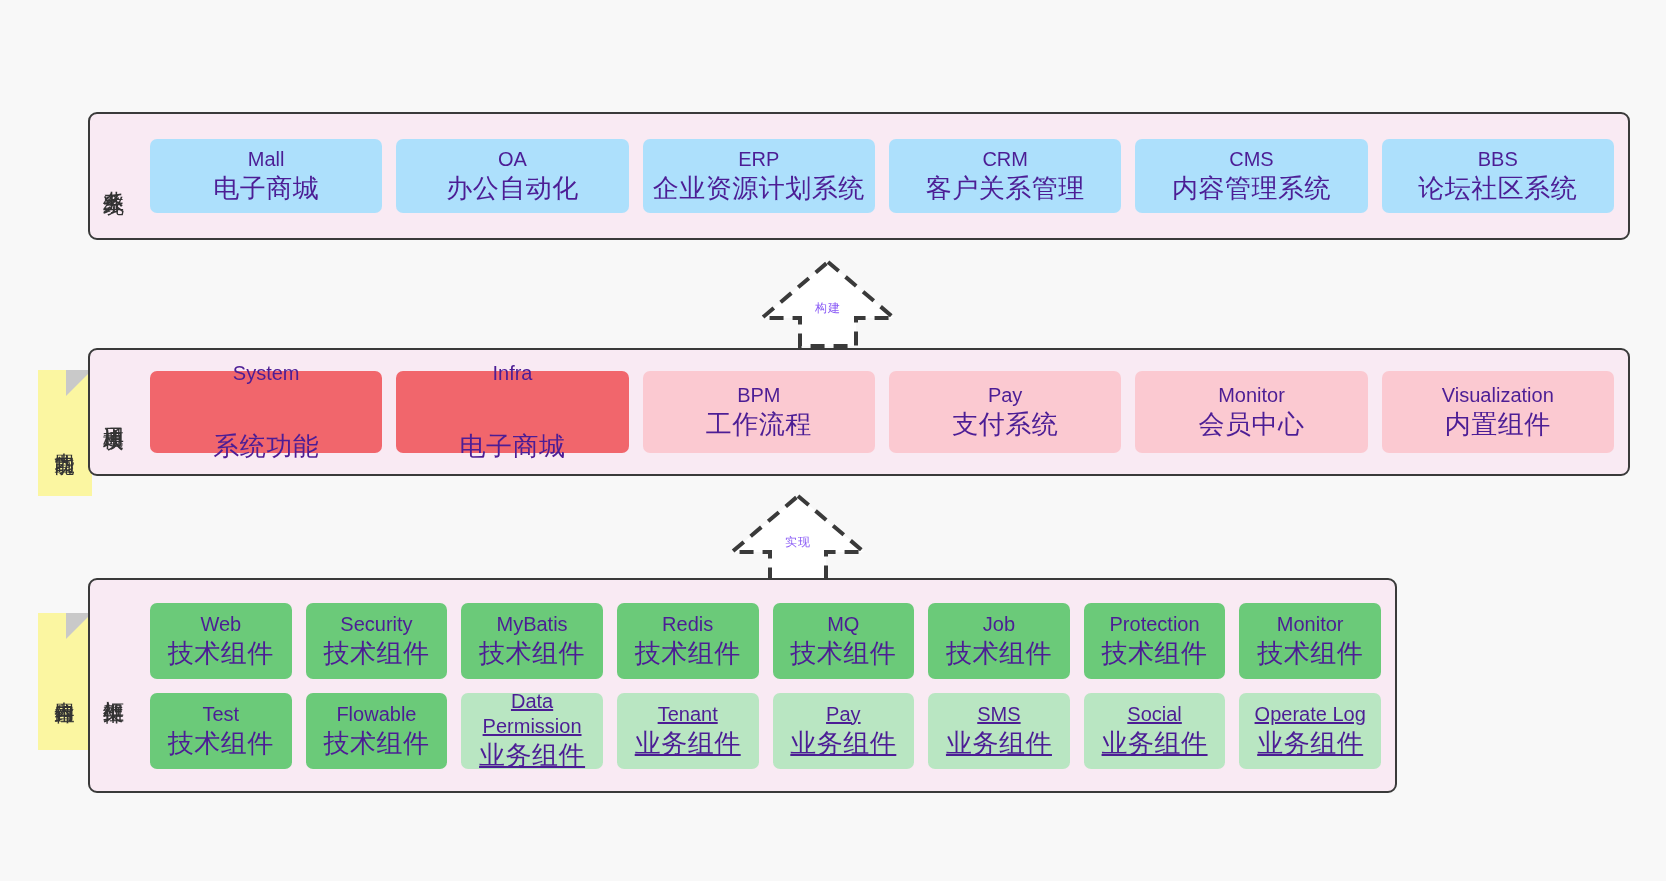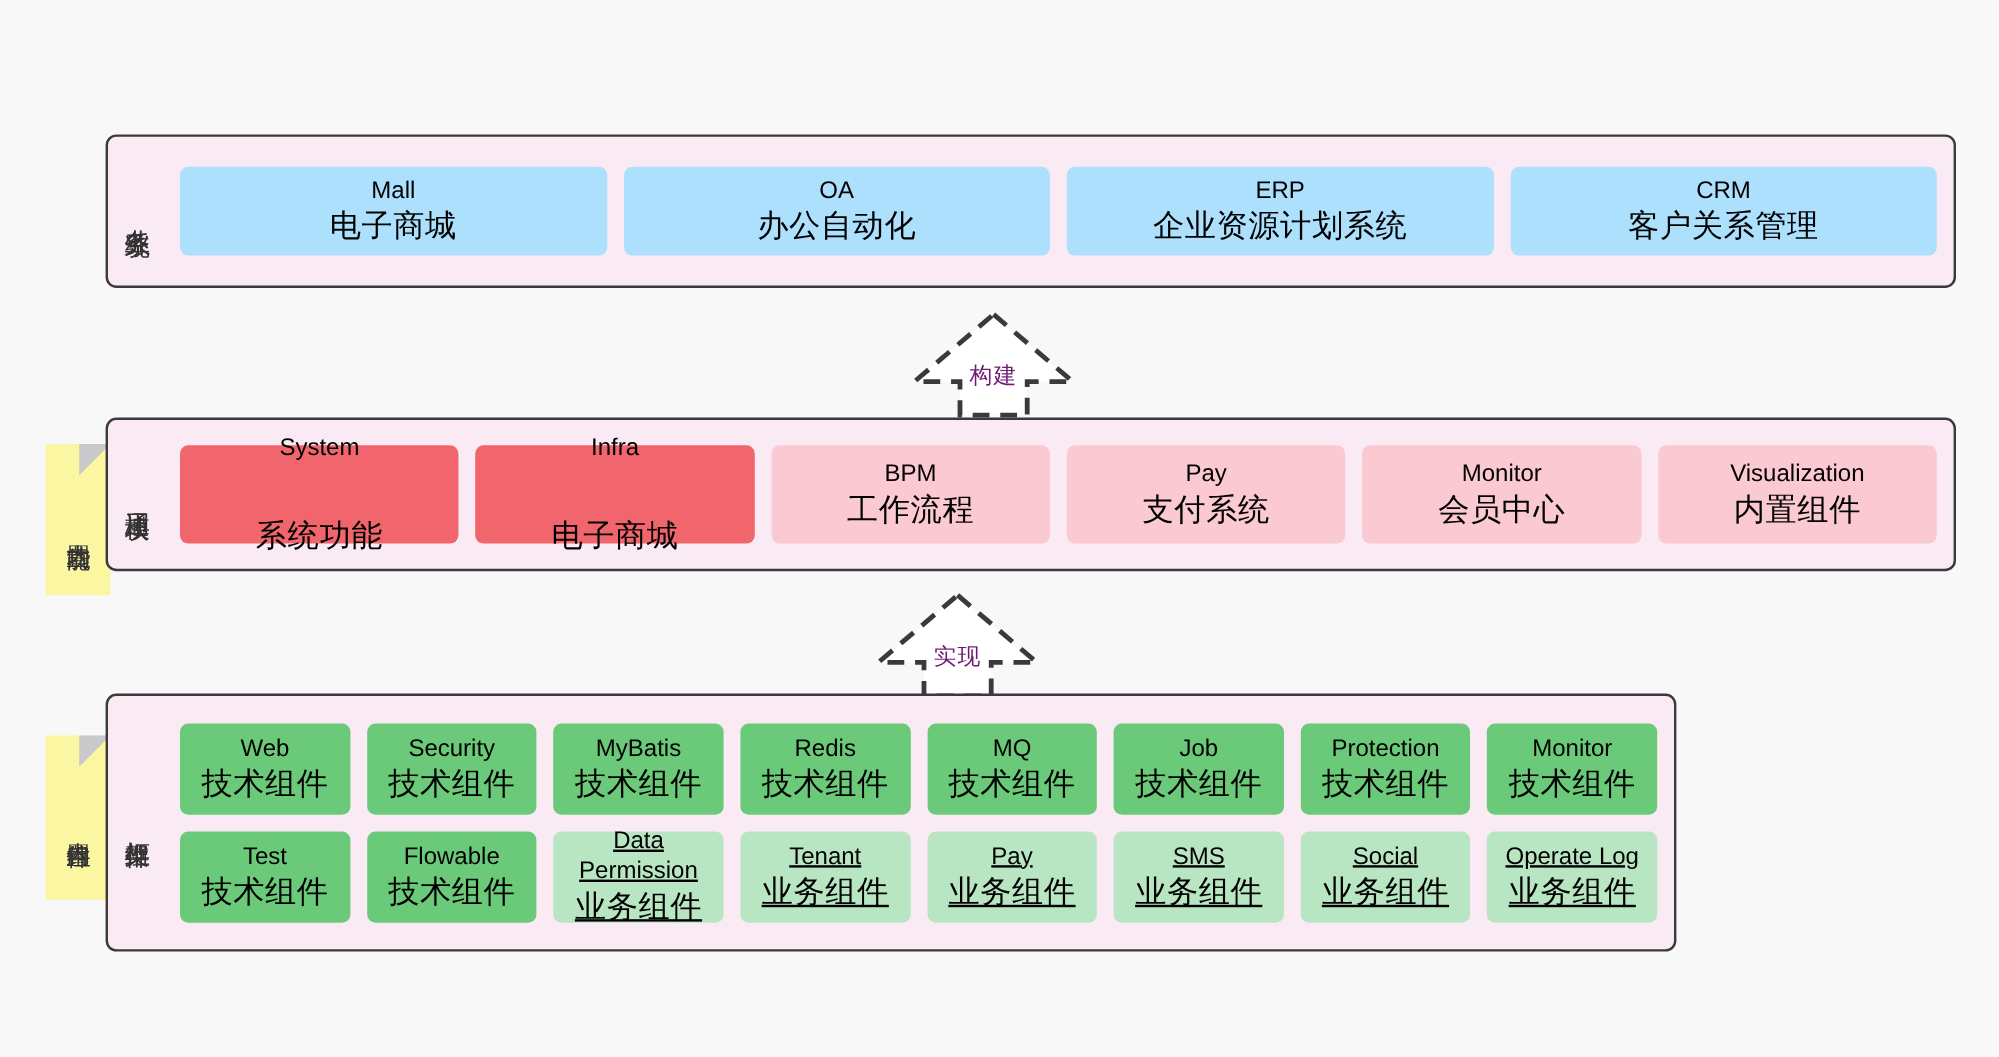--- a/index.html
+++ b/index.html
@@ -66,21 +66,21 @@
   
   .card {
     box-sizing: border-box;
     flex: 1 1 0;
     border-radius: 7px;
     display: flex;
     flex-direction: column;
     align-items: center;
     justify-content: center;
     text-align: center;
-    color: #000000;
+    color: #4c1d95;
     padding: 6px 4px;
     line-height: 1.26;
   }
   .card .t-en {
     font-size: 20px;
     white-space: nowrap;
   }
   .card .t-cn {
     font-size: 26px;
     letter-spacing: 0.5px;
@@ -130,22 +130,22 @@
   
   .connector {
     position: absolute;
   }
   .connector svg { display: block; overflow: visible; }
   .connector .conn-label {
     position: absolute;
     left: 0; right: 0;
     top: 42px;
     text-align: center;
-    font-size: 19px;
-    color: #701a75;
+    font-size: 12px;
+    color: #8b5cf6;
     letter-spacing: 1px;
     pointer-events: none;
   }
 </style>
 </head>
 <body>
 
 <div class="canvas">
 
   <div class="section" id="section-business" style="left:88px; top:112px; width:1542px; height:128px;">
@@ -160,20 +160,28 @@
           <span class="t-en">OA</span>
           <span class="t-cn">办公自动化</span>
         </div>
         <div class="card blue sys-card">
           <span class="t-en">ERP</span>
           <span class="t-cn">企业资源计划系统</span>
         </div>
         <div class="card blue sys-card">
           <span class="t-en">CRM</span>
           <span class="t-cn">客户关系管理</span>
+        </div>
+        <div class="card blue sys-card">
+          <span class="t-en">CMS</span>
+          <span class="t-cn">内容管理系统</span>
+        </div>
+        <div class="card blue sys-card">
+          <span class="t-en">BBS</span>
+          <span class="t-cn">论坛社区系统</span>
         </div>
       </div>
     </div>
   </div>
 
   <div class="connector" style="left:758px; top:258px; width:140px; height:90px;">
     <svg width="140" height="90" viewBox="0 0 140 90" aria-hidden="true">
       <path d="M 70 4 L 136 60 L 98 60 L 98 88 L 42 88 L 42 60 L 4 60 Z" fill="#ffffff" stroke="#3a3a3a" stroke-width="4" stroke-dasharray="14,9" stroke-linejoin="miter"></path>
     </svg>
     <div class="conn-label">构建</div>

